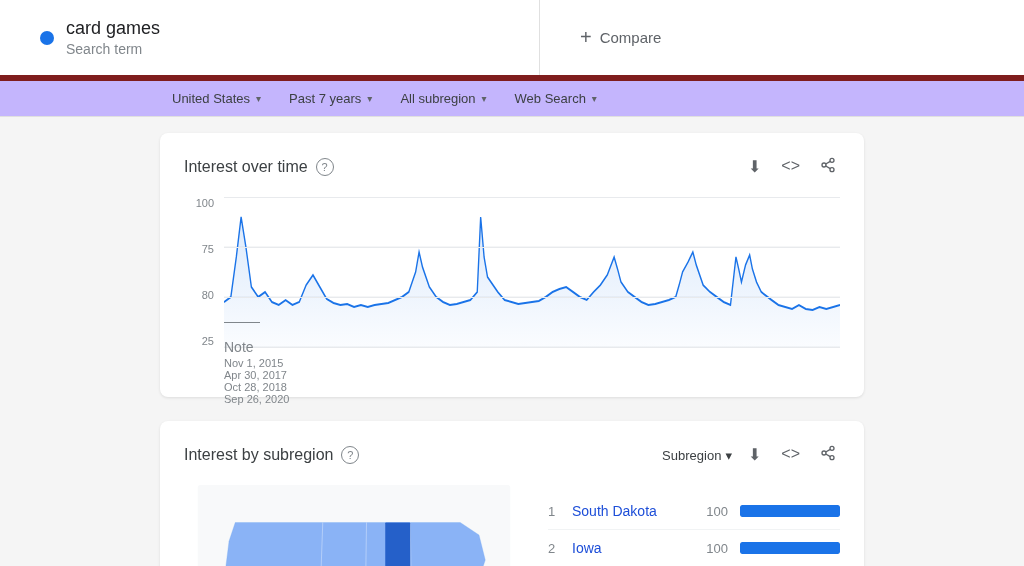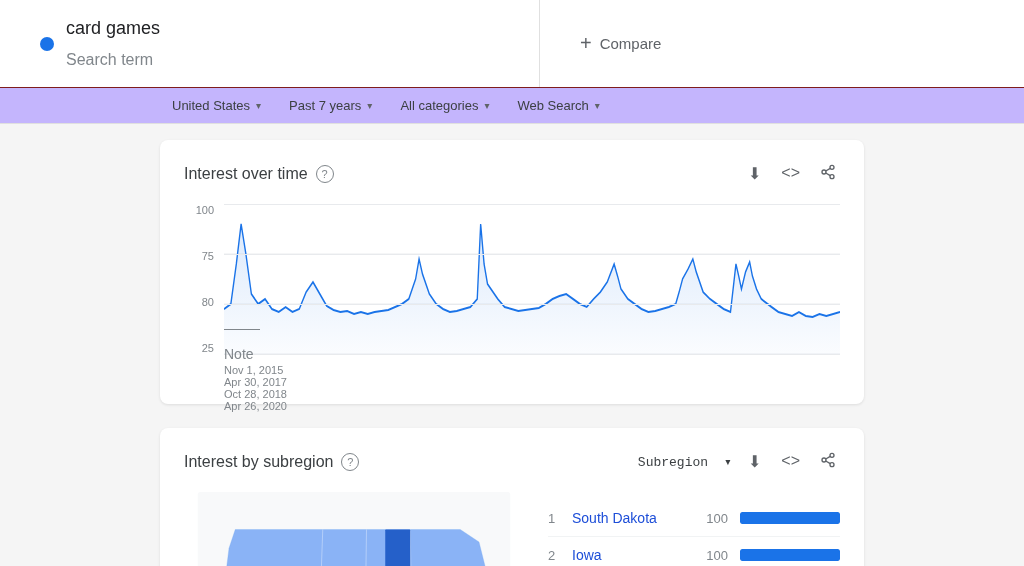--- a/index.html
+++ b/index.html
@@ -1,41 +1,41 @@
 <!DOCTYPE html>
 <html><head>
   <meta charset="utf-8">
   <style>
     * { box-sizing: border-box; margin: 0; padding: 0; }
     body { font-family: 'Arial', sans-serif; background: #f5f5f5; color: #333; font-size: 14px; }
 
     .top-bar {
       background: #fff;
-      border-bottom: 1px solid #7f1d1d;
+      border-bottom: 6px solid #7f1d1d;
       display: flex;
       align-items: center;
       padding: 0 20px;
     }
     .search-term-box {
       display: flex;
       align-items: center;
       padding: 18px 20px;
       border-right: 1px solid #e0e0e0;
       flex: 1;
       max-width: 520px;
     }
     .search-term-dot {
       width: 14px; height: 14px;
       background: #1a73e8;
       border-radius: 50%;
       margin-right: 12px;
       flex-shrink: 0;
     }
     .search-term-text { font-size: 18px; color: #202124; }
-    .search-term-label { font-size: 16px; color: #80868b; margin-top: 12px; }
+    .search-term-label { font-size: 14px; color: #80868b; margin-top: 2px; }
     .compare-box {
       display: flex;
       align-items: center;
       padding: 18px 40px;
       color: #5f6368;
       font-size: 15px;
       cursor: pointer;
     }
     .compare-plus {
       font-size: 20px;
@@ -213,27 +213,26 @@
     }
     .ranking-bar {
       height: 100%;
       background: #1a73e8;
       border-radius: 2px;
     }
 
     .subregion-dropdown {
       display: flex;
       align-items: center;
-      gap: 16px;
+      gap: 4px;
       font-size: 13px;
       color: #3c4043;
       cursor: pointer;
       border: none;
       background: none;
-      font-family: Liberation Mono, monospace;
     }
   </style>
 </head>
 <body>
 
 <div class="top-bar">
   <div class="search-term-box">
     <div class="search-term-dot"></div>
     <div>
       <div class="search-term-text">card games</div>
@@ -249,21 +248,21 @@
 <div class="filter-bar">
   <button class="filter-btn">
     <span>United States</span>
     <span class="filter-chevron">▾</span>
   </button>
   <button class="filter-btn">
     <span>Past 7 years</span>
     <span class="filter-chevron">▾</span>
   </button>
   <button class="filter-btn">
-    <span>All categories</span>
+    <span>All subregion</span>
     <span class="filter-chevron">▾</span>
   </button>
   <button class="filter-btn">
     <span>Web Search</span>
     <span class="filter-chevron">▾</span>
   </button>
 </div>
 
 <div class="main-content">
 
@@ -345,21 +344,21 @@
                    L840,108 L850,112 L860,113 L870,110 L880,112 L890,110 L900,108" fill="none" stroke="#1a73e8" stroke-width="2"></path>
         </svg>
       </div>
 
       <div style="position:absolute; left:40px; bottom:22px; font-size:14px; color:#80868b; border-top: 1.5px solid #80868b; padding-top: 16px; width:36px;">Note</div>
 
       <div class="chart-x-labels">
         <span class="chart-x-label">Nov 1, 2015</span>
         <span class="chart-x-label">Apr 30, 2017</span>
         <span class="chart-x-label">Oct 28, 2018</span>
-        <span class="chart-x-label">Apr 26, 2020</span>
+        <span class="chart-x-label">Sep 26, 2020</span>
       </div>
     </div>
   </div>
 
   <div class="card">
     <div class="card-header">
       <div class="card-title">
         <span>Interest by subregion</span>
         <span class="help-icon">?</span>
       </div>

